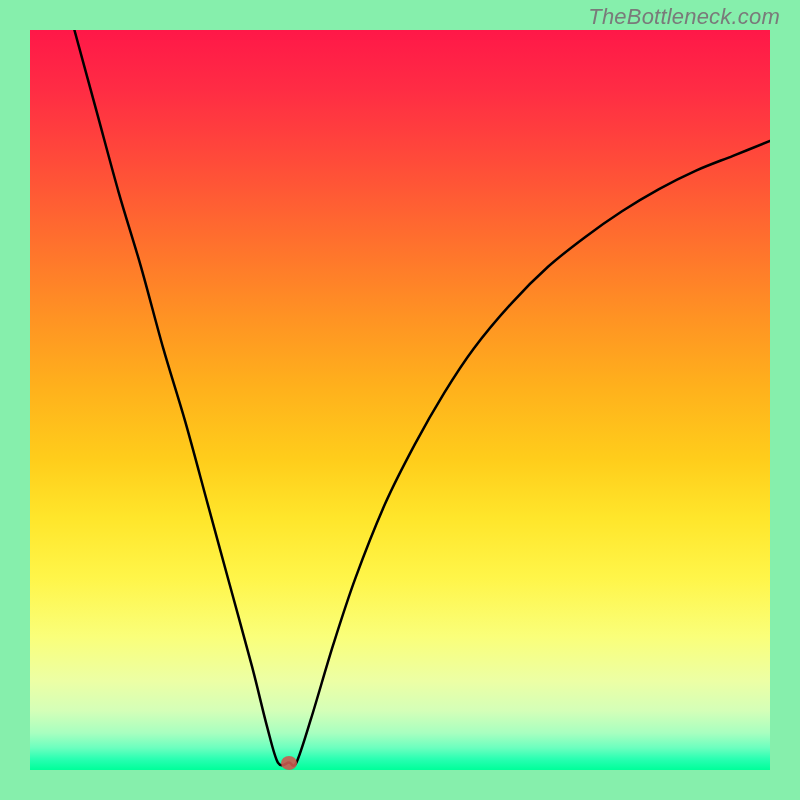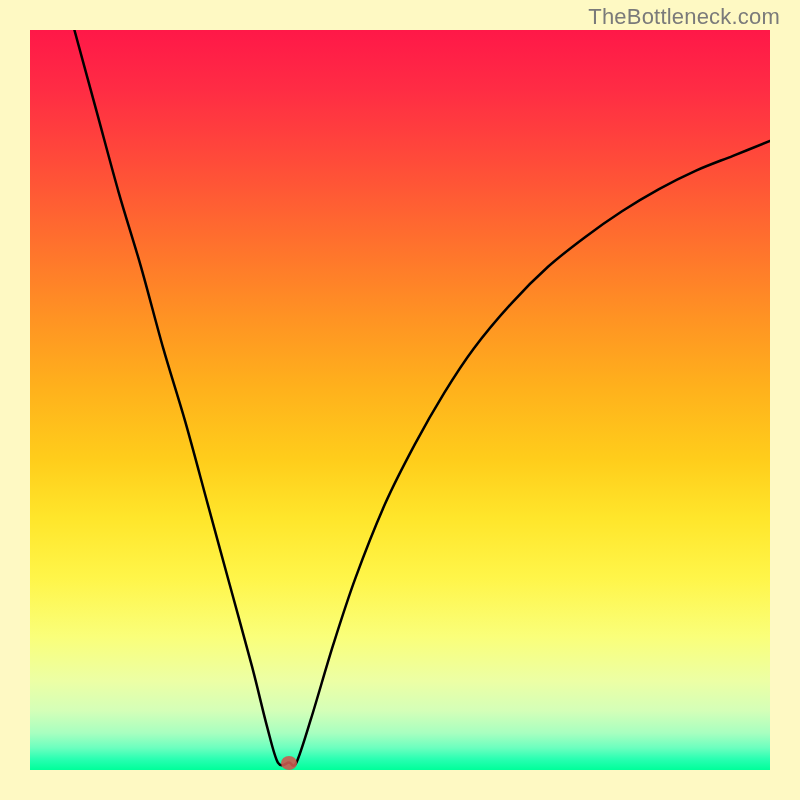--- a/index.html
+++ b/index.html
@@ -7,21 +7,22 @@
     padding: 0;
     width: 800px;
     height: 800px;
     background: #000;
     overflow: hidden;
   }
   .frame {
     position: relative;
     width: 800px;
     height: 800px;
-    background: #fef9c3;
+    background: #86efac;
+    font-style: italic;
   }
   .watermark {
     position: absolute;
     top: 4px;
     right: 20px;
     font-family: Arial, Helvetica, sans-serif;
     font-size: 22px;
     color: #7a7a7a;
     font-weight: 500;
     letter-spacing: 0.2px;

